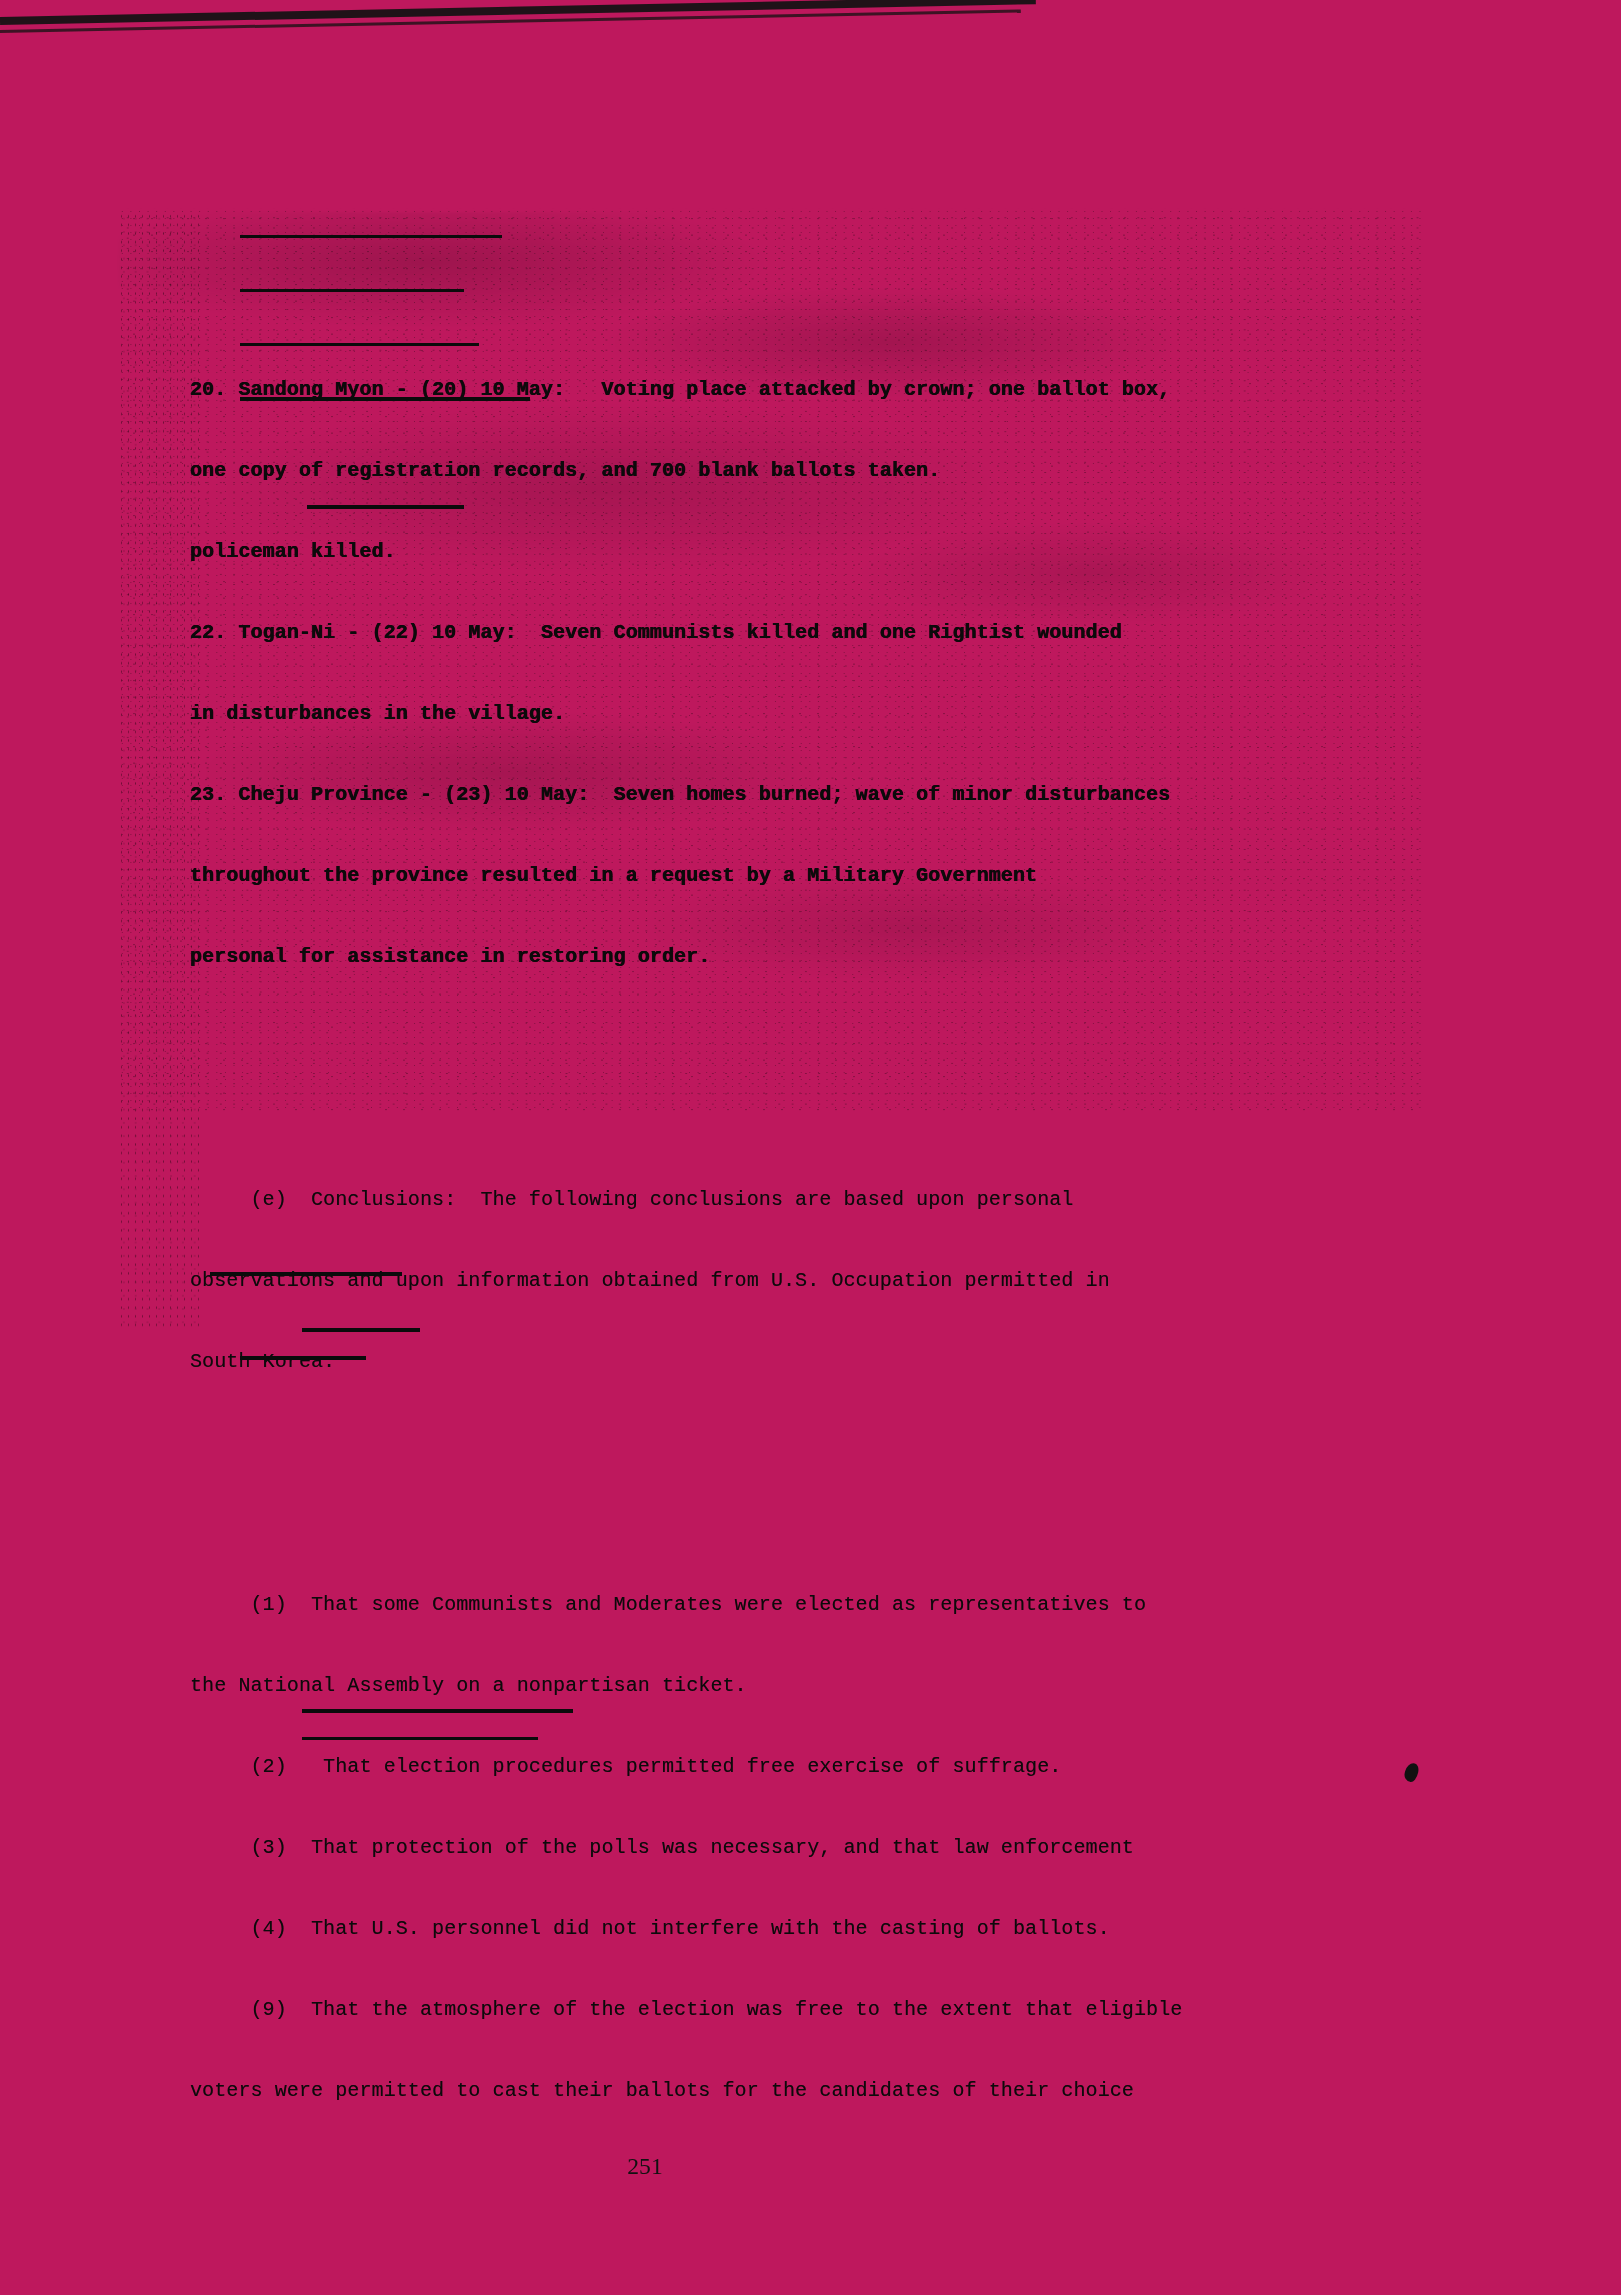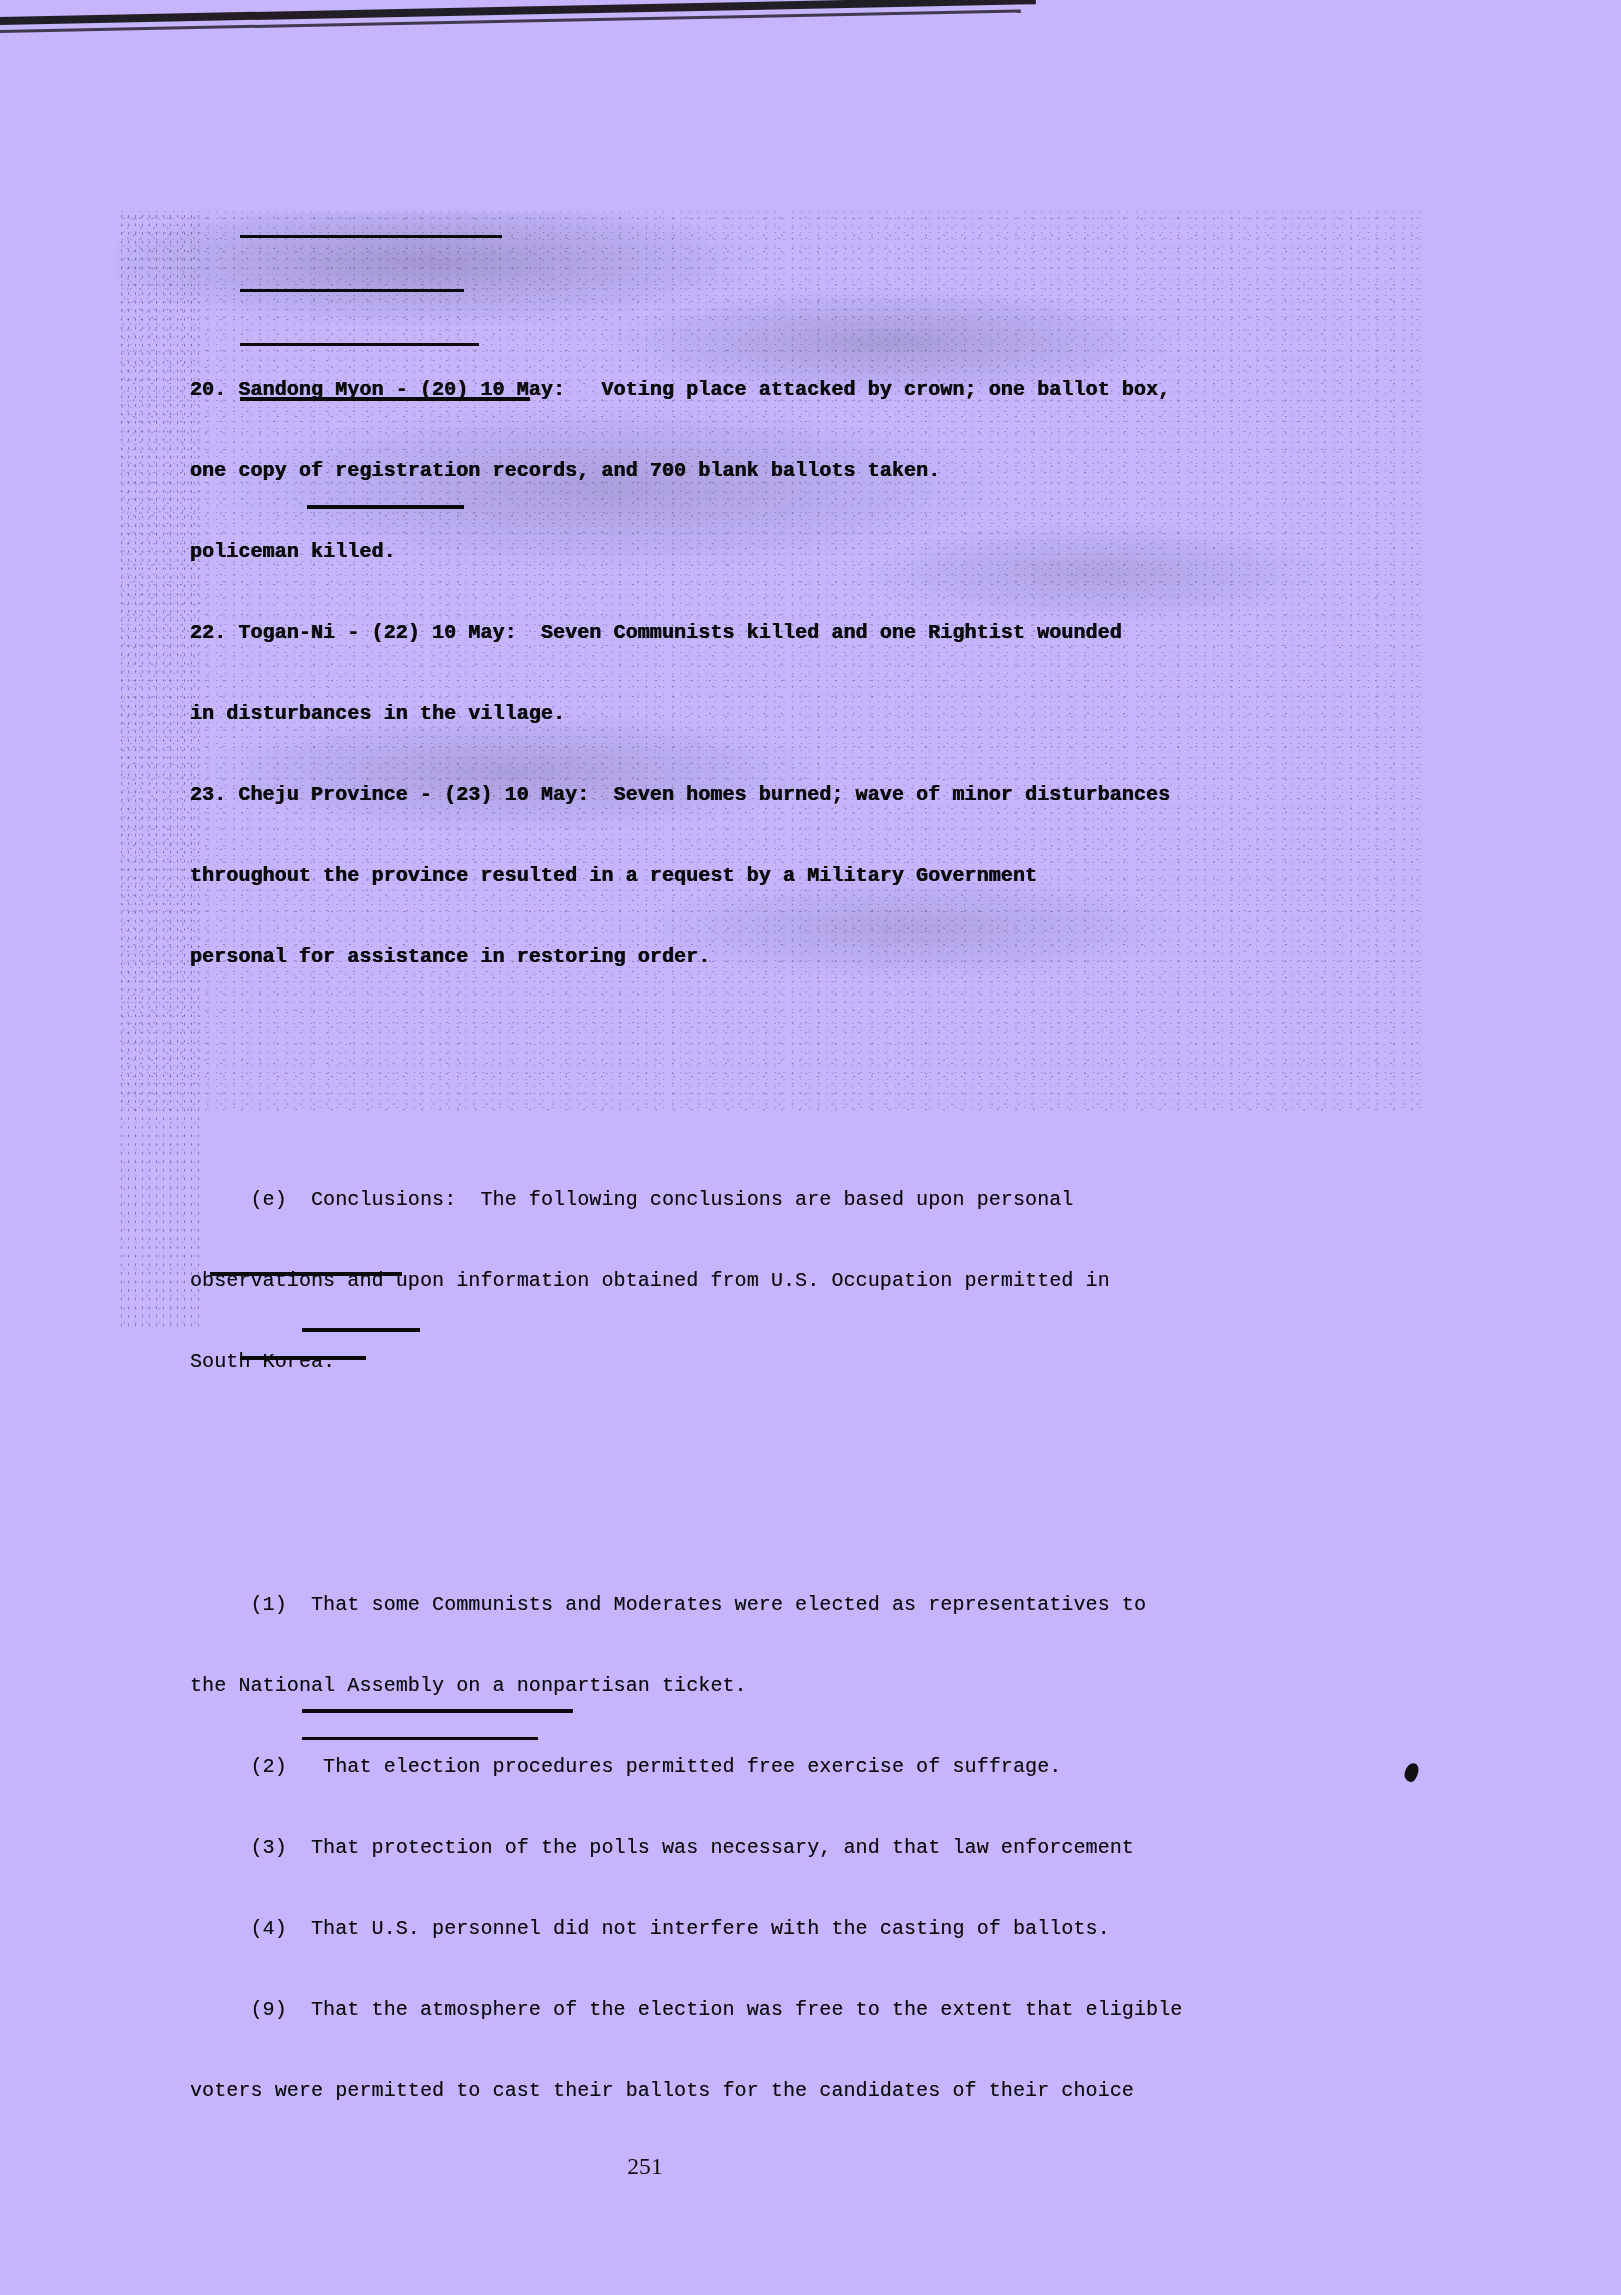--- a/index.html
+++ b/index.html
@@ -9,21 +9,21 @@
     background: #ffffff;
   }
   body {
     font-family: "Liberation Mono", "DejaVu Sans Mono", monospace;
     color: #0b0b0b;
   }
   .page {
     position: relative;
     width: 1622px;
     height: 2295px;
-    background: #c4b5fd;
+    background: #be185d;
     overflow: hidden;
   }
 
   
   .scan-edge {
     position: absolute;
     left: 0;
     top: 17.3px;
     width: 1036px;
     height: 7.9px;

